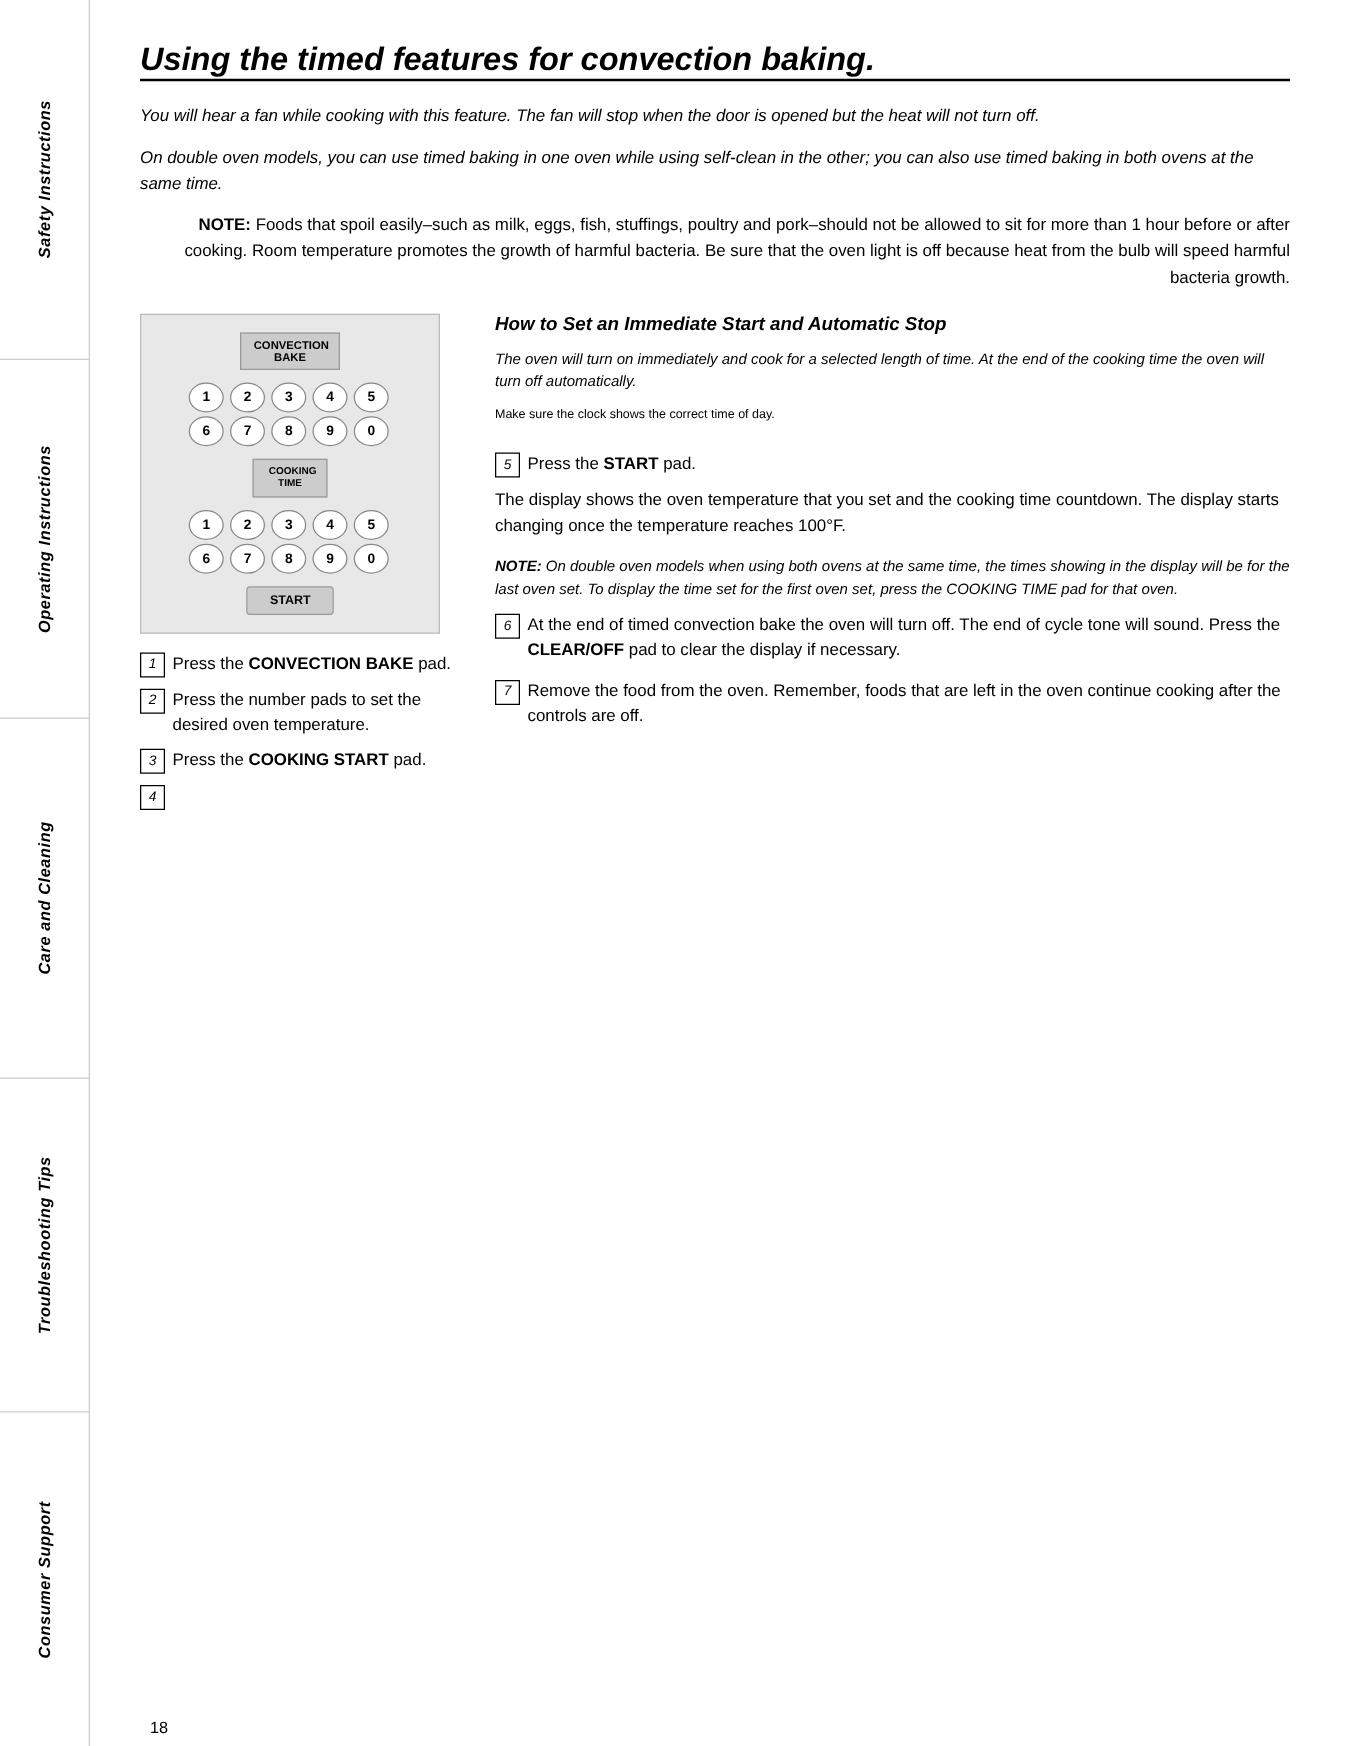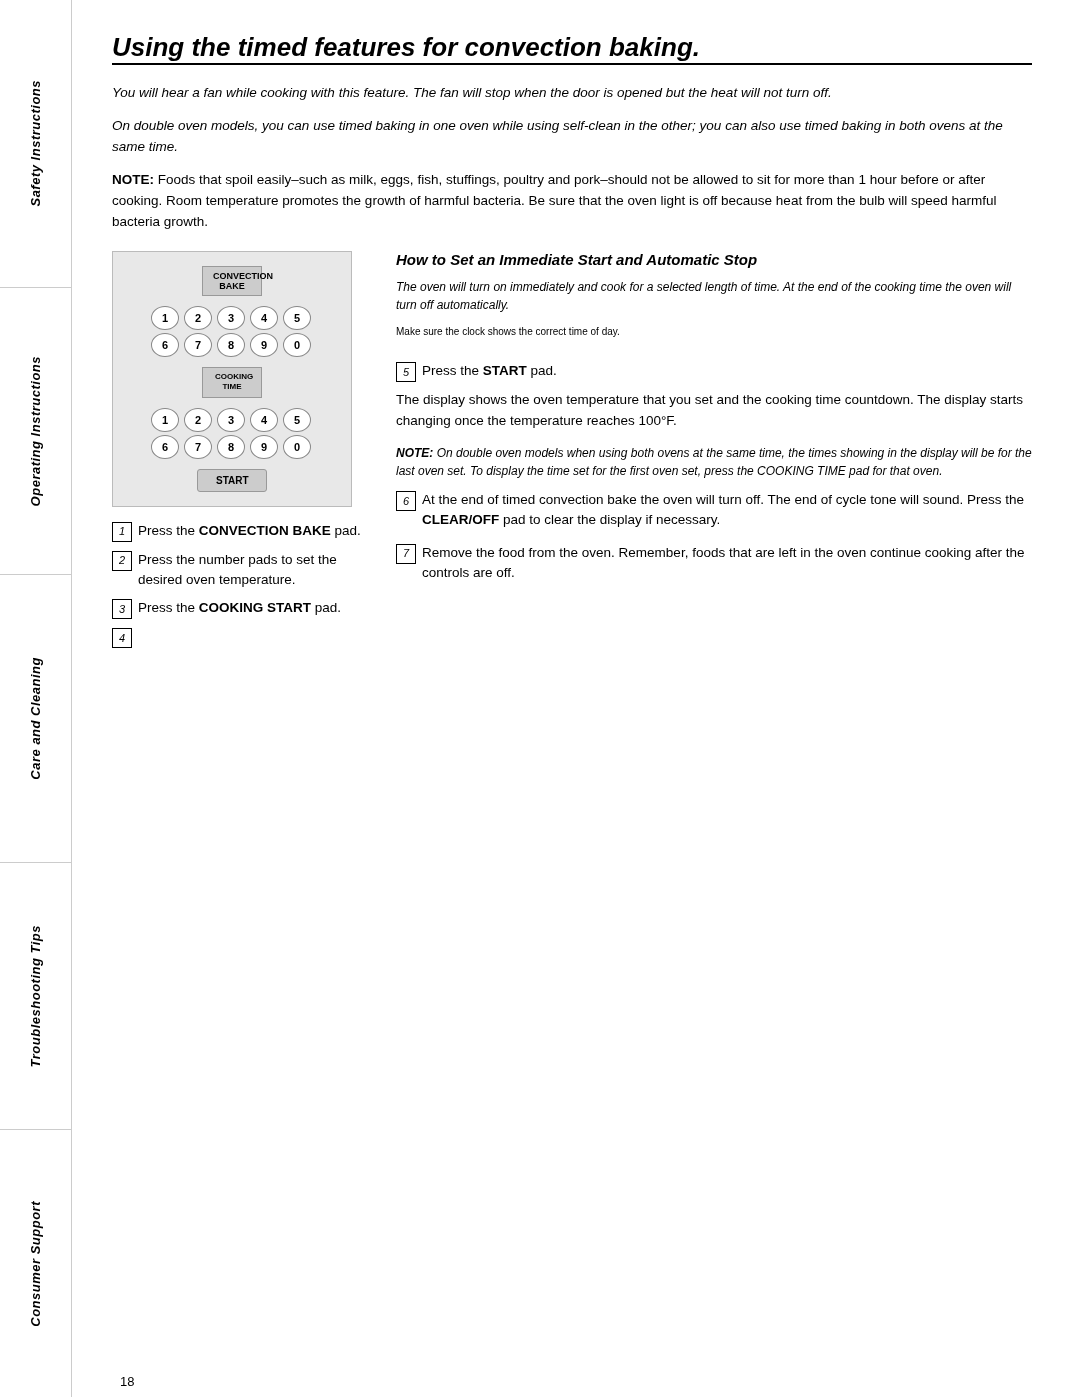--- a/index.html
+++ b/index.html
@@ -77,20 +77,21 @@
       font-style: italic;
       font-size: 13.5px;
       margin-bottom: 12px;
       line-height: 1.55;
     }
 
     .note-text {
       font-size: 13.5px;
       margin-bottom: 18px;
       line-height: 1.55;
+      text-align: right;
     }
 
     .note-bold { font-weight: bold; }
 
     
     .two-col {
       display: flex;
       gap: 24px;
       margin-top: 12px;
     }
@@ -116,21 +117,21 @@
       gap: 10px;
     }
 
     .oven-button-convection {
       background: #ccc;
       border: 1px solid #999;
       padding: 4px 10px;
       font-size: 9px;
       font-weight: bold;
       text-align: center;
-      width: 60px;
+      width: 80px;
     }
 
     .oven-numpad {
       display: grid;
       grid-template-columns: repeat(5, 30px);
       gap: 3px;
     }
 
     .oven-key {
       width: 28px;

